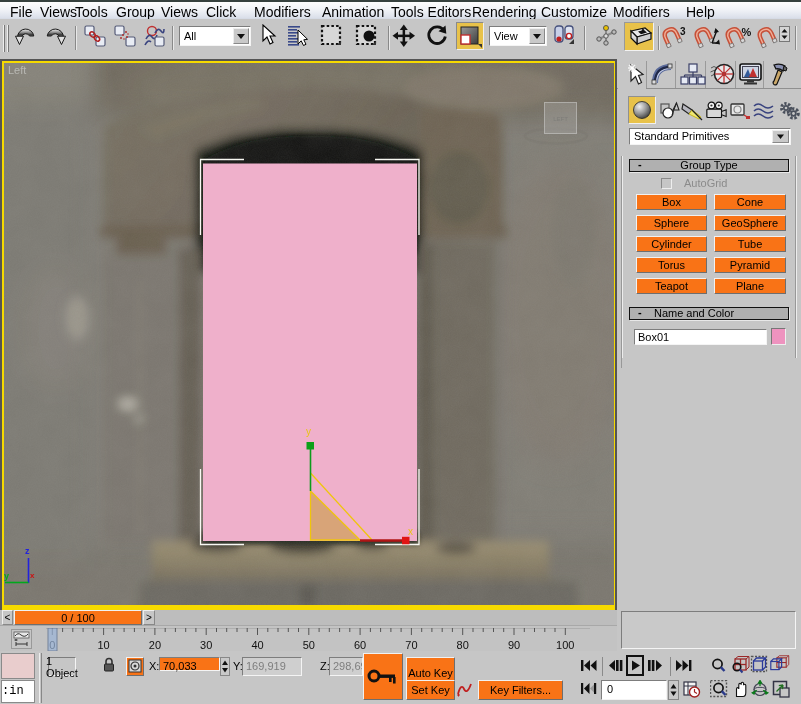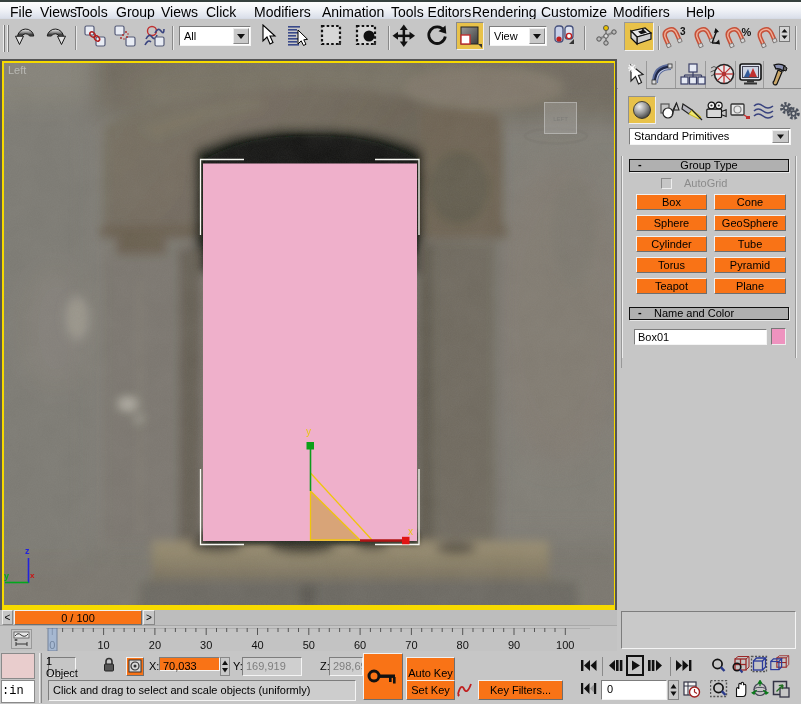--- a/index.html
+++ b/index.html
@@ -592,23 +592,20 @@
 <span class="a" style="left:320px;top:50px">Z:</span>
 <div class="a sunken" style="left:329px;top:47px;width:34px;height:19px;background:#cfcfcf;overflow:hidden">
         <span class="a" style="left:3px;top:2px;color:#7e7e7e">298,69</span>
       </div>
 <div class="a raised" style="left:363px;top:43px;width:40px;height:47px"><svg width="38" height="45">
 <circle cx="10" cy="22" r="5" fill="none" stroke="#111" stroke-width="3"></circle>
 <rect x="14" y="20.5" width="17" height="3.4" fill="#111"></rect>
 <rect x="25" y="23" width="2.6" height="5" fill="#111"></rect>
           <rect x="29" y="23" width="2.6" height="6.5" fill="#111"></rect>
         </svg></div>
-<div class="a sunken" style="left:48px;top:70px;width:308px;height:21px;background:#cdcdcd">
-        <span class="a" style="left:4px;top:3px">Click and drag to select and scale objects (uniformly)</span>
-      </div>
 <div class="a raised btxt" style="left:406px;top:47px;width:49px;height:32px">Auto Key</div>
 <div class="a raised btxt" style="left:406px;top:70px;width:49px;height:20px">Set Key</div>
 <svg class="a" style="left:456px;top:70px" width="17" height="18" viewBox="0 0 17 18">
         <path d="M2 14 Q5 3 8 9 Q11 15 15 4" fill="none" stroke="#c02020" stroke-width="1.8"></path>
         <path d="M1 15 L4 15 M2.5 13.5 L2.5 16.5" stroke="#c02020" stroke-width="1"></path>
       </svg>
 <div class="a raised btxt" style="left:478px;top:70px;width:85px;height:20px">Key Filters...</div>
 <svg class="a" style="left:580px;top:47px" width="18" height="18" viewBox="0 0 18 18">
         <g fill="#111">
           <rect x="1" y="3" width="2.4" height="11"></rect>

